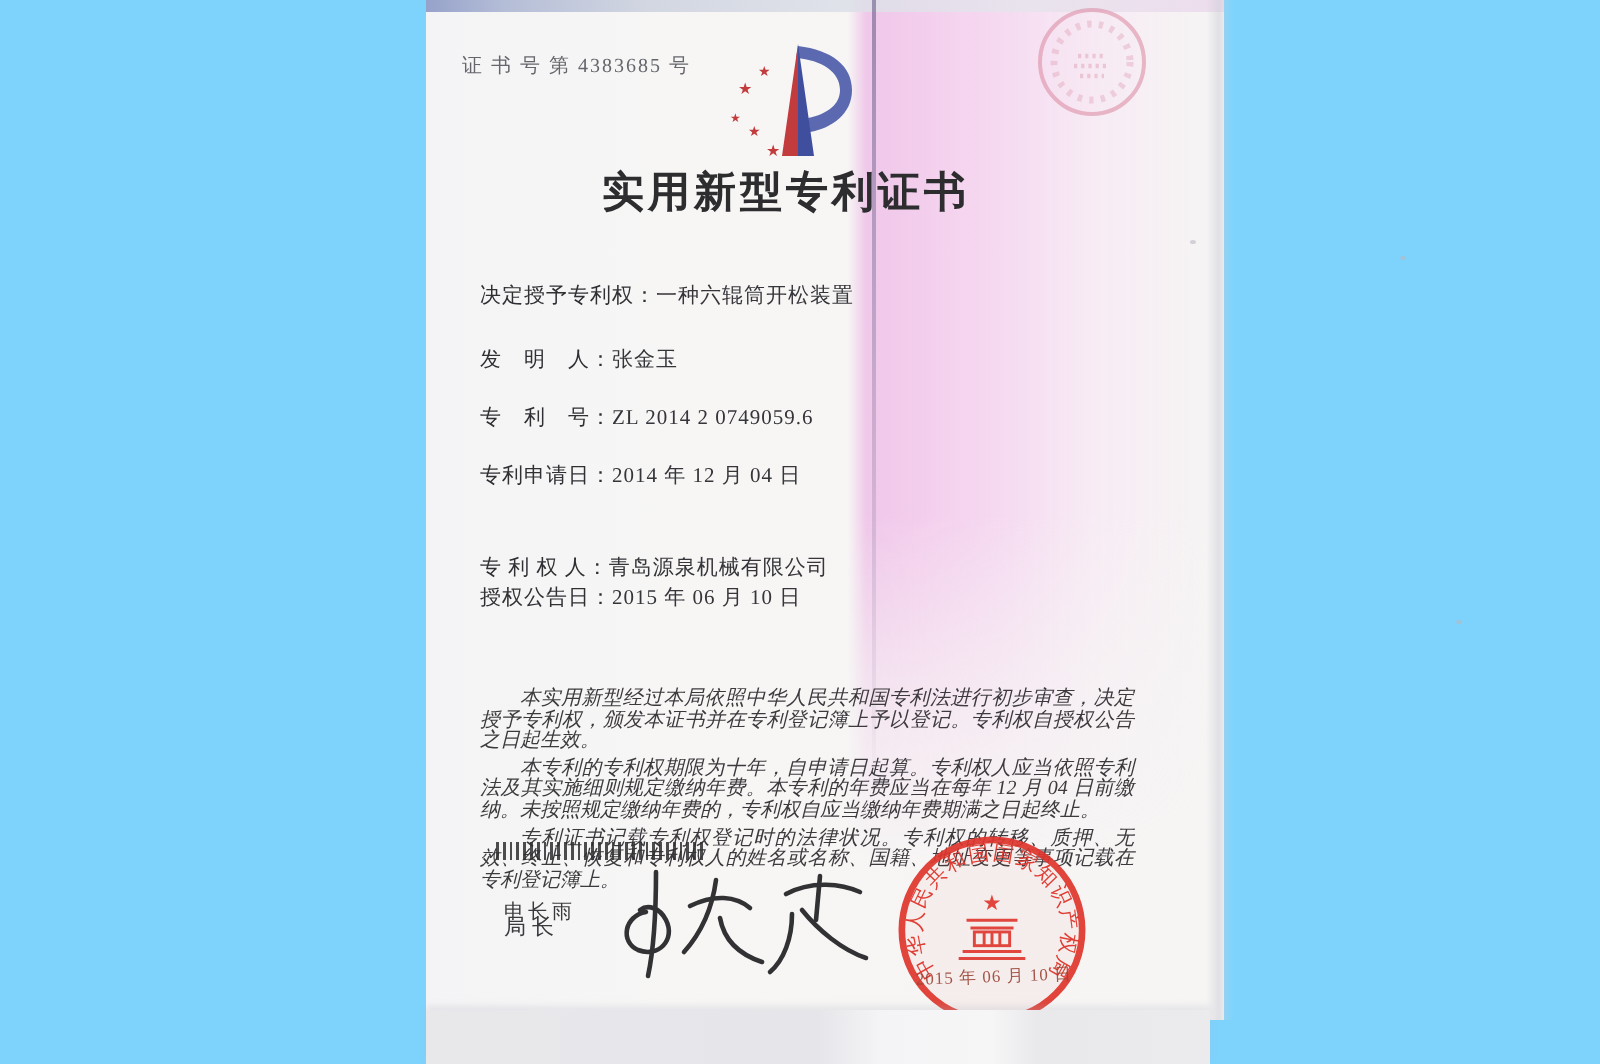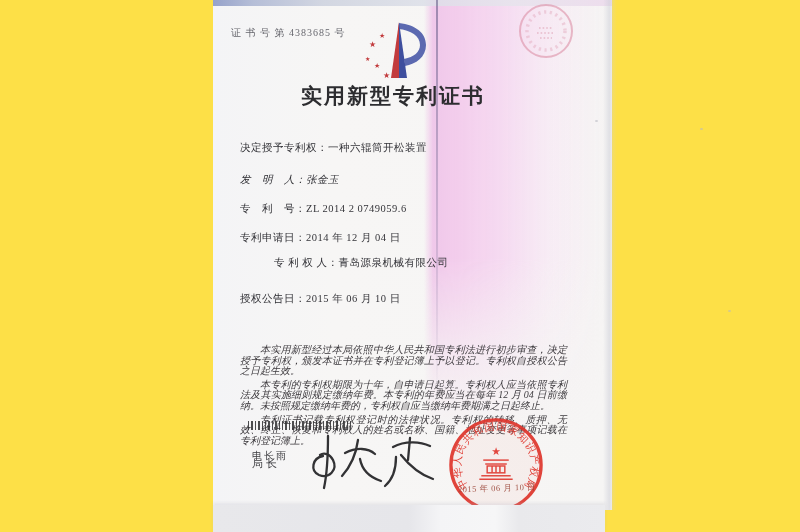--- a/index.html
+++ b/index.html
@@ -1,16 +1,16 @@
 <!DOCTYPE html>
 <html><head>
 <meta charset="utf-8">
 <style>
   html,body{margin:0;padding:0;background:#ffffff;}
-  .stage{position:relative;width:800px;height:532px;background:#fde047;overflow:hidden;
+  .stage{position:relative;width:800px;height:532px;background:#7dd3fc;overflow:hidden;
          font-family:"Liberation Serif","DejaVu Serif",serif;}
   .abs{position:absolute;}
 
   
   .page{left:213px;top:0;width:399px;height:510px;
         background:linear-gradient(to right,#f4f4f6 0,#f7f6f5 30%,#f6f5f4 100%);}
   .top-edge{left:213px;top:0;width:399px;height:6px;
         background:linear-gradient(to right,#8593c2 0,#aab4d2 40px,#ccd1de 110px,#dcdfe8 210px,#e6e4ec 300px,#ecd9ec 399px);
         opacity:.85;}
   .pink-band{left:424px;top:0;width:184px;height:430px;
@@ -26,21 +26,21 @@
         box-shadow:0 -2px 3px rgba(180,180,190,.25);}
   .speck{width:3px;height:2px;background:#b9b9c2;border-radius:50%;opacity:.6;}
 
   
   .cert-no{left:231px;top:26px;font-size:10px;color:#56565e;letter-spacing:1px;opacity:.9;}
   .title{left:301px;top:82px;font-size:21px;font-weight:700;color:#2d2d30;letter-spacing:2px;}
 
   
   .field{left:240px;font-size:10.5px;color:#35353a;letter-spacing:.5px;white-space:nowrap;}
   .field .lab{color:#2f2f34;}
-  .f1{top:141px;} .f2{top:173px;font-style:italic;} .f3{top:202px;} .f4{top:231px;} .f5{top:256px;margin-left:34px;} .f6{top:292px;}
+  .f1{top:141px;} .f2{top:173px;} .f3{top:202px;} .f4{top:231px;} .f5{top:277px;} .f6{top:292px;}
 
   
   .body-text{left:240px;top:316px;width:327px;font-size:10px;line-height:10.6px;
         color:#3d3a3e;text-align:justify;font-style:italic;margin-top:29px;}
   .body-text p{margin:0 0 3px 0;text-indent:2em;}
 
   
   .barcode{left:248px;top:421px;width:105px;height:9px;opacity:.85;
         background:repeating-linear-gradient(90deg,#2e2e30 0 1.4px,transparent 1.4px 3.4px);}
   .director-label{left:252px;top:456px;font-size:11px;color:#3a3a3e;letter-spacing:3px;font-family:Liberation Serif, serif;}

